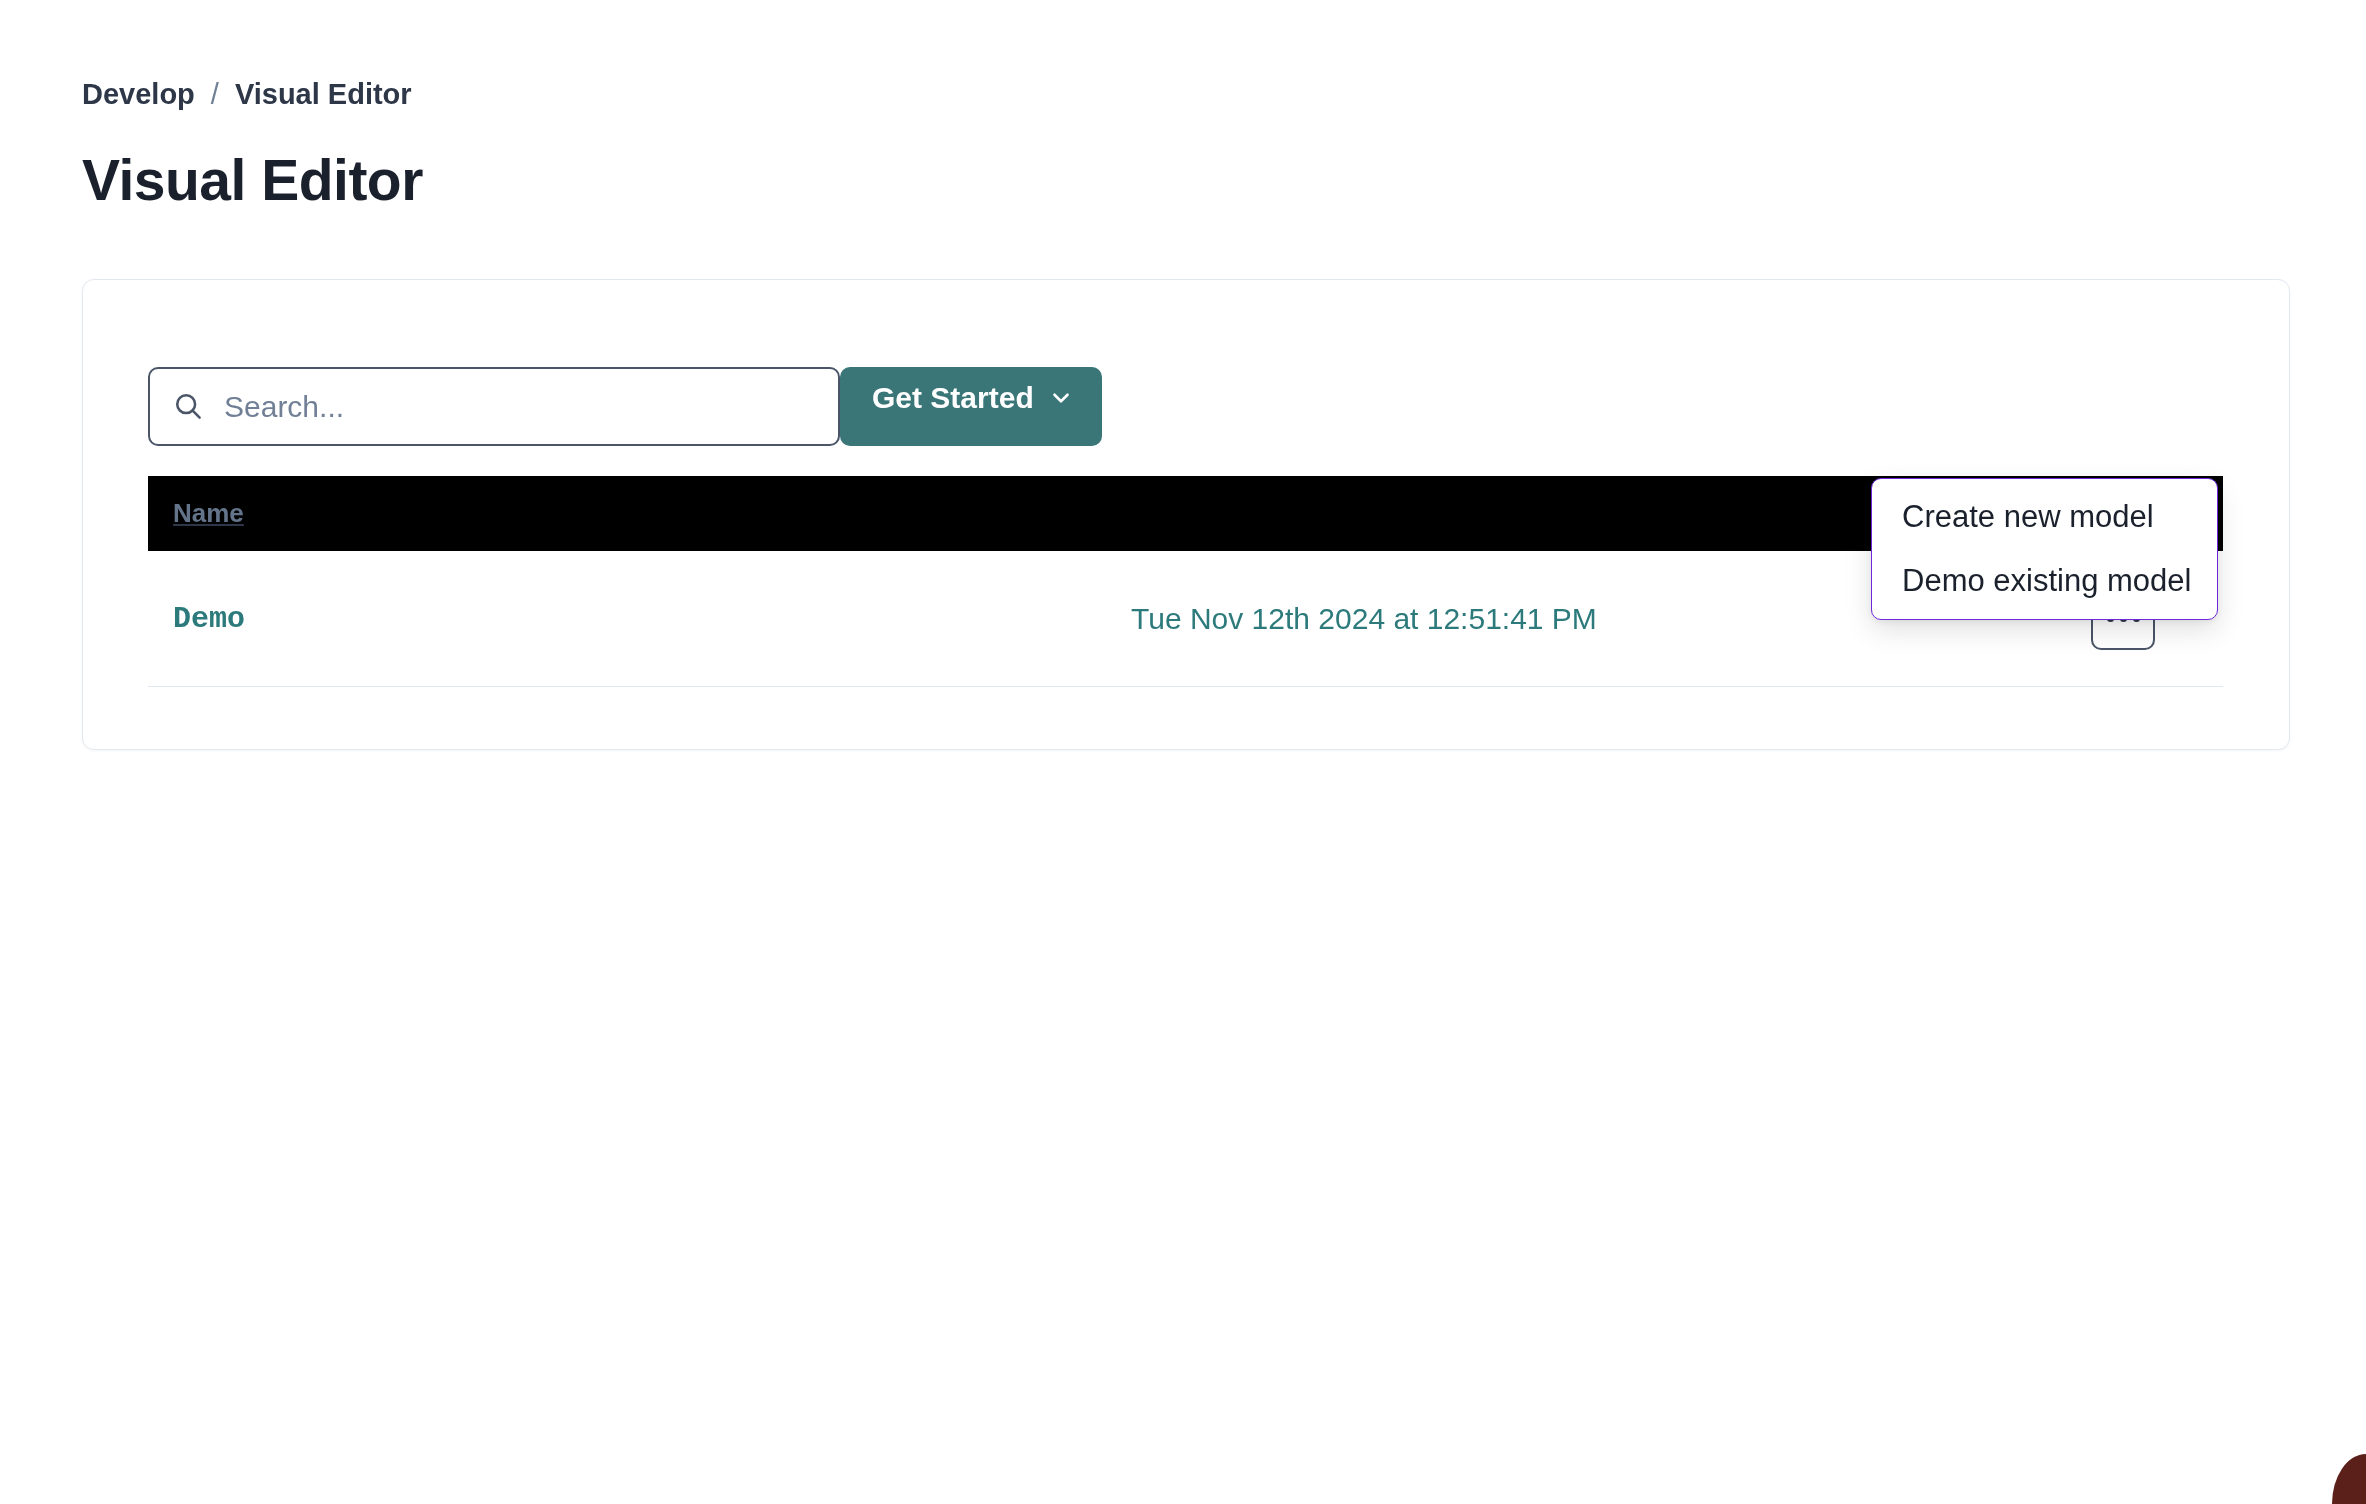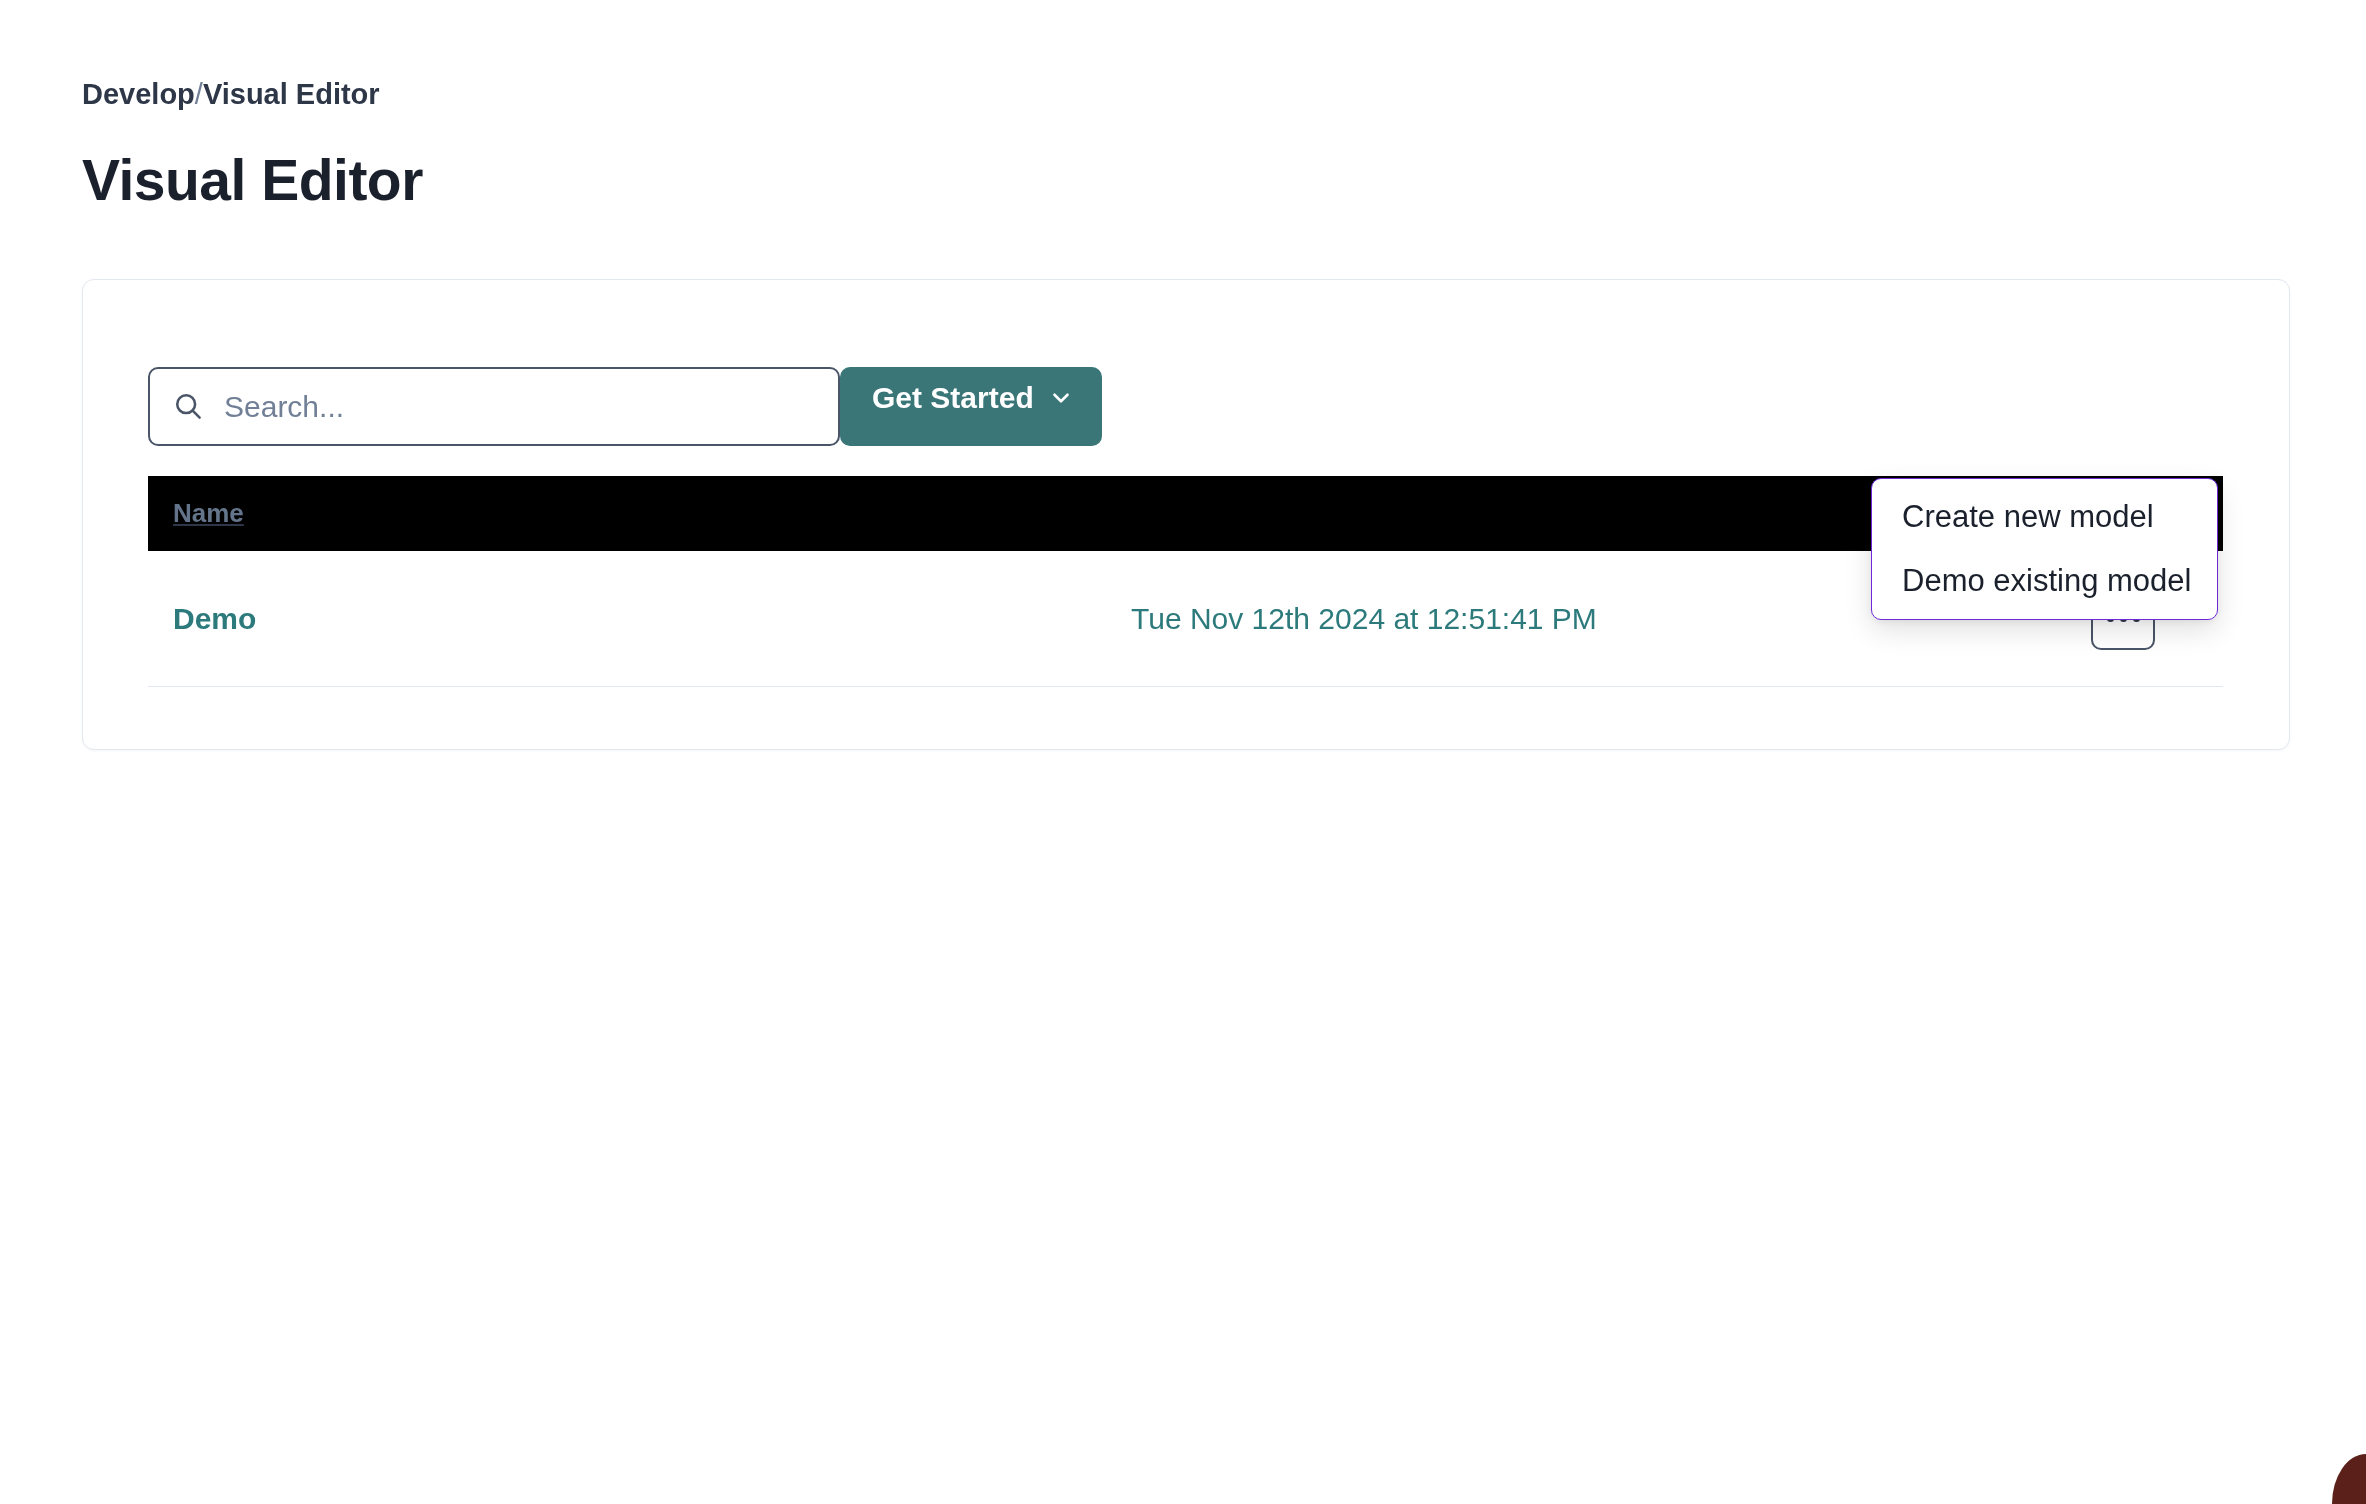--- a/index.html
+++ b/index.html
@@ -2,21 +2,21 @@
 <html style="--accent-teal: #3A7578; --link-teal: #2C7A7B; --corner-accent: #5A2019;"><head>
 <meta charset="utf-8">
 <style>
   * { margin:0; padding:0; box-sizing:border-box; }
   html,body { width:2366px; height:1504px; background:#ffffff; overflow:hidden; }
   body { position:relative; font-family:"Liberation Sans", sans-serif; color:#2d3748; }
 
   .page { padding:78px 82px 0 82px; }
 
   
-  .breadcrumb { display:flex; align-items:center; font-size:29px; font-weight:700; }
+  .breadcrumb { display:flex; align-items:center; gap:16px; font-size:29px; font-weight:700; }
   .breadcrumb .crumb-link { color:#2d3748; text-decoration:none; cursor:pointer; }
   .breadcrumb .sep { color:#718096; font-weight:400; font-size:29px; }
   .breadcrumb .crumb-current { color:#2d3748; }
 
   
   .page-title { margin-top:36px; font-size:57px; font-weight:700; color:#1a202c; letter-spacing:-0.5px; }
 
   
   .card {
     margin-top:66px;
@@ -60,21 +60,21 @@
     display:grid; grid-template-columns:983px 1fr 200px;
     align-items:center; height:75px; background:#000000;text-decoration:underline;
   }
   .t-head .th { font-size:26px; font-weight:700; color:#64748b; }
   .th-name, .td-name { padding-left:25px; }
   .t-row {
     display:grid; grid-template-columns:983px 1fr 200px;
     align-items:center; height:136px;
     border-bottom:1px solid #e2e8f0;
   }
-  .td-name a { color:var(--link-teal,#2c7a7b); font-size:30px; font-weight:700; text-decoration:none; cursor:pointer; }
+  .td-name a { color:var(--link-teal,#2c7a7b); font-size:30px; font-weight:700; text-decoration:none; cursor:pointer;font-family:Liberation Mono, monospace; }
   .td-date { color:var(--link-teal,#2c7a7b); font-size:30px; }
   .td-actions { display:flex; justify-content:center; }
   .ellipsis-btn {
     width:64px; height:62px;
     border:2px solid #4a5568; border-radius:10px; background:#fff;
     display:flex; align-items:center; justify-content:center; gap:6px;
     cursor:pointer;
   }
   .ellipsis-btn .dot { width:7px; height:7px; border-radius:50%; background:#2d3748; }
 

